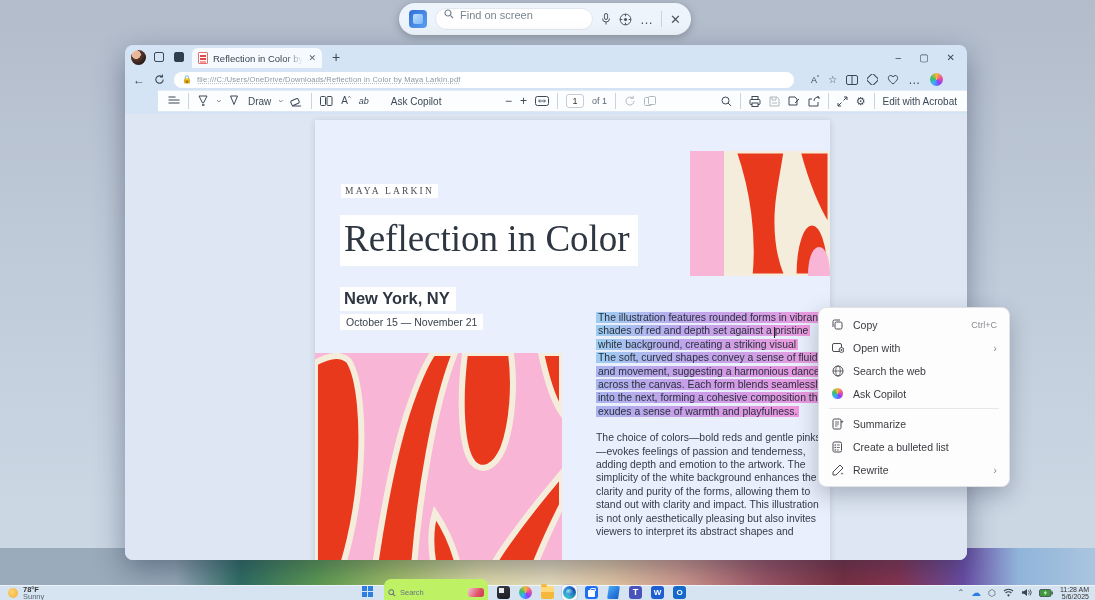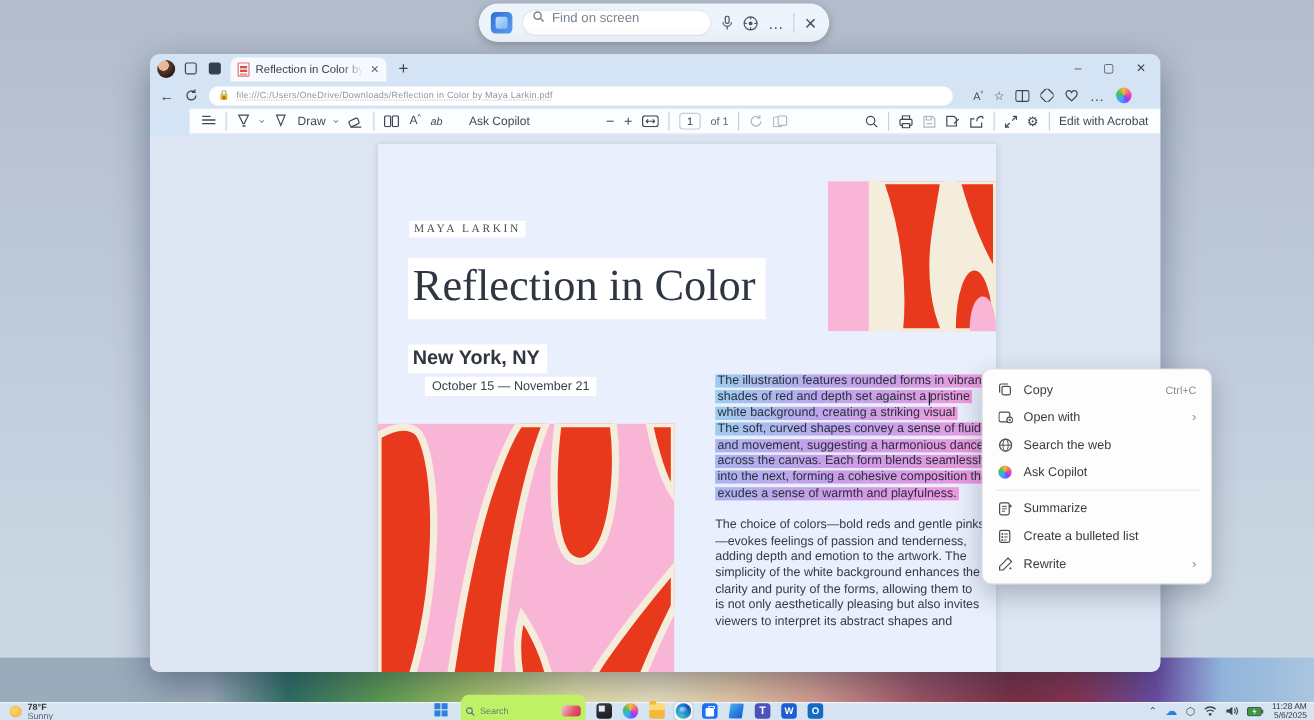--- a/index.html
+++ b/index.html
@@ -75,21 +75,21 @@
   .spacer { flex:1; }
 
   
   #viewer { position:absolute; left:0; right:0; top:69px; bottom:0; background:#dde6f2; overflow:hidden; }
   #page { position:absolute; left:190px; top:6px; width:515px; height:460px; background:#e9effc;
     box-shadow:0 1px 6px rgba(40,60,90,.18); }
   .whitebox { background:#fff; display:inline-block; }
   #author { left:26px; top:64px; font-family:"Liberation Serif",serif; font-size:9.5px; letter-spacing:2.2px; color:#4c4c54; padding:2px 4px; }
   #doc-title { left:25px; top:95px; font-family:"Liberation Serif",serif; font-size:37px; color:#2e3642; padding:2px 8px 6px 4px; }
   #doc-loc { left:25px; top:167px; font-size:16.5px; font-weight:bold; color:#2e3642; padding:2px 6px 3px 4px; }
-  #doc-dates { left:39px; top:194px; font-size:10.5px; color:#3a424e; padding:2px 6px; }
+  #doc-dates { left:25px; top:194px; font-size:10.5px; color:#3a424e; padding:2px 6px; }
 
   #art-tr { left:375px; top:31px; width:140px; height:125px; }
   #art-bl { left:0px; top:233px; width:247px; height:227px; }
 
   #col { left:281px; top:191px; width:212px; }
   .line { font-size:10.4px; line-height:13.4px; color:#27303c; white-space:nowrap; }
   .hl span { background:linear-gradient(90deg,#9ccdf0,#bda6ec 40%,#cf9fe6 65%,#f09ade);
     padding:0 2px; }
   .hl:nth-child(n+5) span { background:linear-gradient(90deg,#aab4ee,#cb9ce8 45%,#ef97dd); }
   .caret { position:absolute; width:1px; height:11px; background:#222; left:178px; top:16px; }
@@ -339,20 +339,21 @@
           <div class="line hl"><span>into the next, forming a cohesive composition that</span></div>
           <div class="line hl"><span>exudes a sense of warmth and playfulness.</span></div>
           <div class="caret"></div>
         </div>
         <div id="para2">
           <div class="line">The choice of colors—bold reds and gentle pinks</div>
           <div class="line">—evokes feelings of passion and tenderness,</div>
           <div class="line">adding depth and emotion to the artwork. The</div>
           <div class="line">simplicity of the white background enhances the</div>
           <div class="line">clarity and purity of the forms, allowing them to</div>
+          <div class="line">stand out with clarity and impact. This illustration</div>
           <div class="line">is not only aesthetically pleasing but also invites</div>
           <div class="line">viewers to interpret its abstract shapes and</div>
         </div>
       </div>
     </div>
   </div>
 </div>
 
 <div id="ctx" class="abs">
   <div class="mi">

